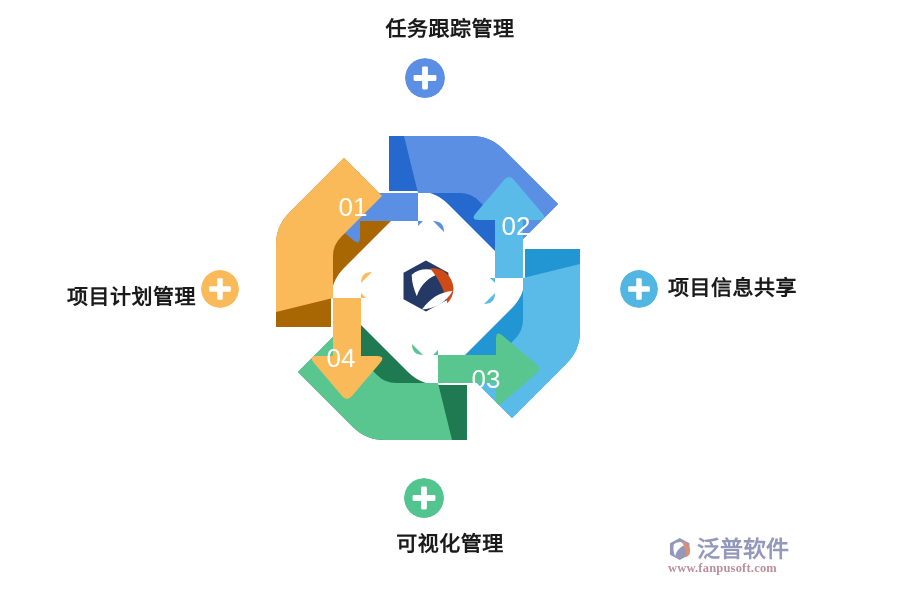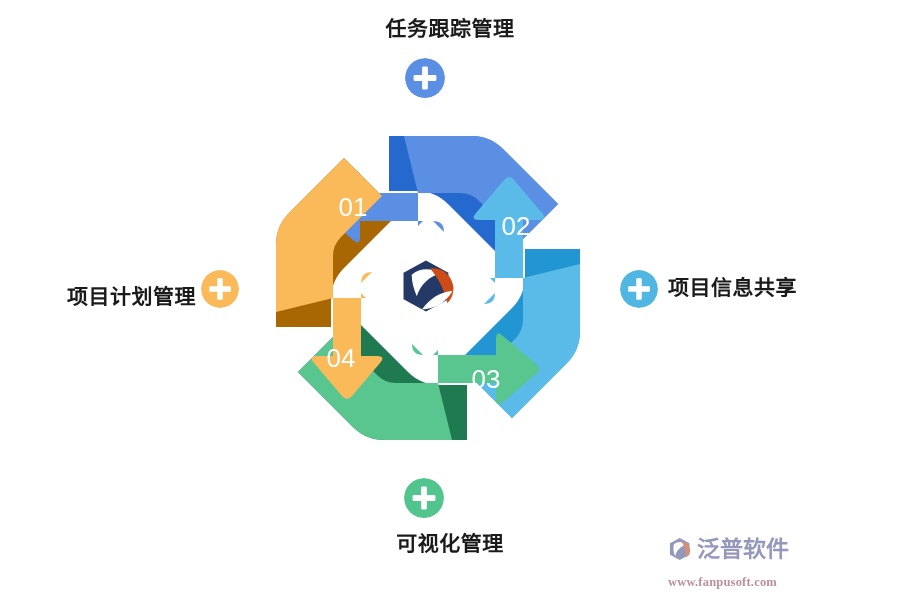--- a/index.html
+++ b/index.html
@@ -114,21 +114,21 @@
     letter-spacing: 0px;
     line-height: 1;
   }
   .wm-url {
     font-family: "Liberation Serif", "DejaVu Serif", serif;
     font-size: 12.5px;
     font-weight: 700;
     color: #b98a96;
     letter-spacing: 0.2px;
     line-height: 1;
-    margin-top: 14px;
+    margin-top: 0;
   }
   .wm-row {
     display: flex;
     align-items: center;
     gap: 3px;
   }
 </style>
 </head>
 <body>
 

